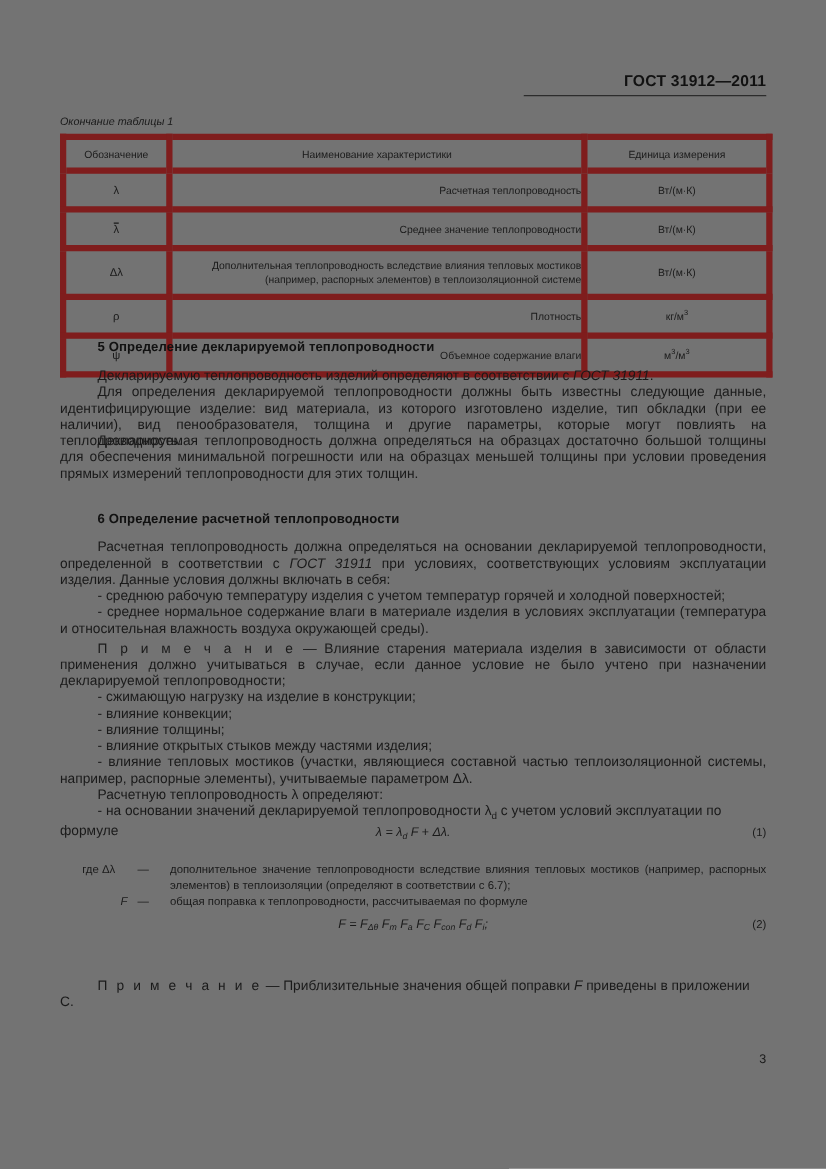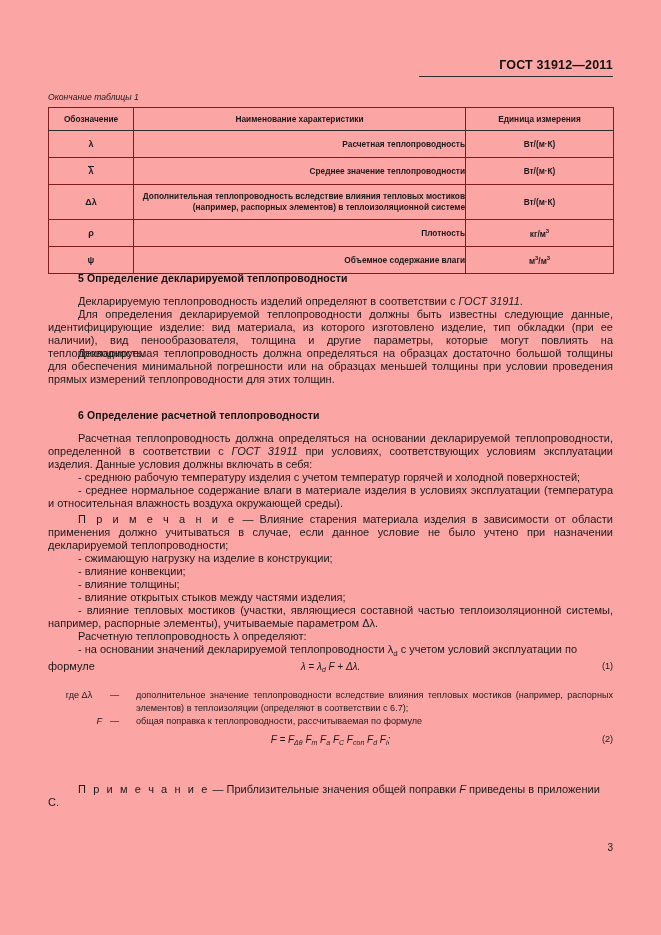--- a/index.html
+++ b/index.html
@@ -13,21 +13,21 @@
     position: relative;
     font-family: "Liberation Sans", sans-serif;
     color: #1a1a1a;
     overflow: hidden;
   }
   .page {
     position: absolute;
     left: 0; top: 0;
     width: 661px;
     height: 935px;
-    background: #fca5a5;
+    background: #737373;
   }
 
   
   .doc-header {
     position: absolute;
     left: 48px;
     top: 58px;
     width: 565px;
     text-align: right;
     font-size: 12.5px;
@@ -59,24 +59,24 @@
     position: absolute;
     left: 48px;
     top: 107px;
     width: 565px;
     border-collapse: collapse;
     table-layout: fixed;
     font-size: 8.3px;
     color: #1a1a1a;
   }
   .gost-table td, .gost-table th {
-    border: 1px solid #7f1d1d;
+    border: 5px solid #7f1d1d;
     padding: 0;
     vertical-align: middle;
-    font-weight: bold;
+    font-weight: normal;
   }
   .col-sym  { width: 85px; }
   .col-name { width: 332px; }
   .col-unit { width: 148px; }
 
   .gost-table thead td {
     text-align: center;
     height: 22px;
     border-bottom-width: 1px;
   }

